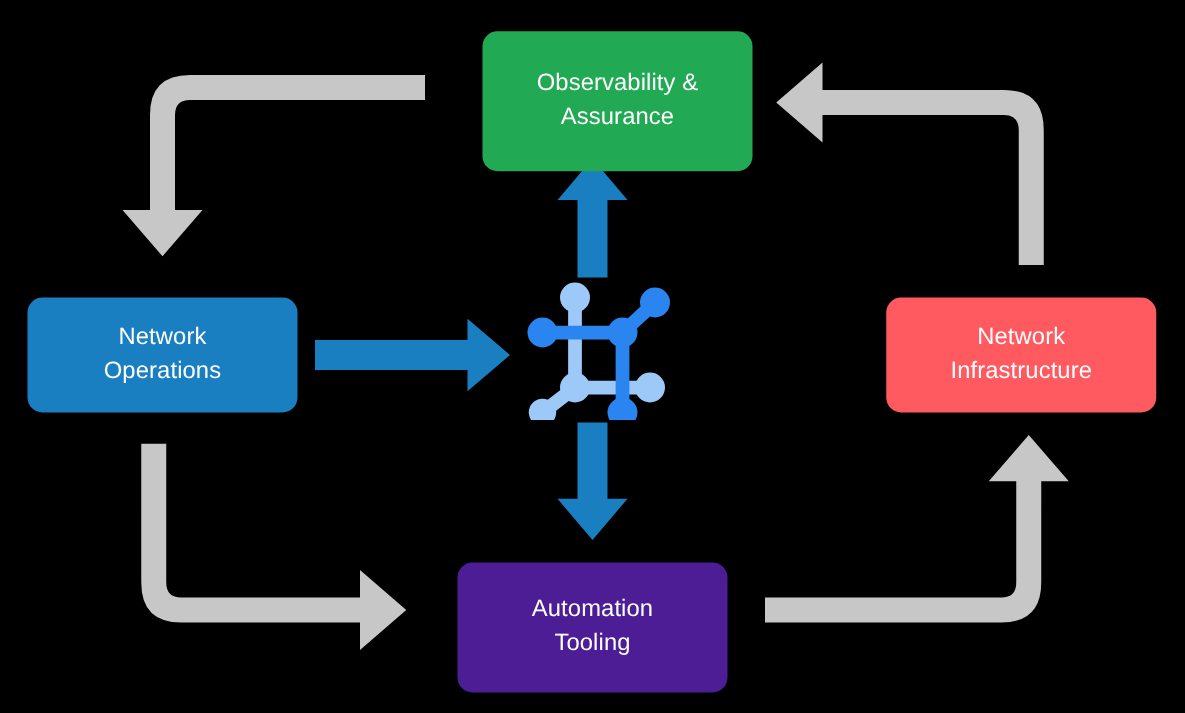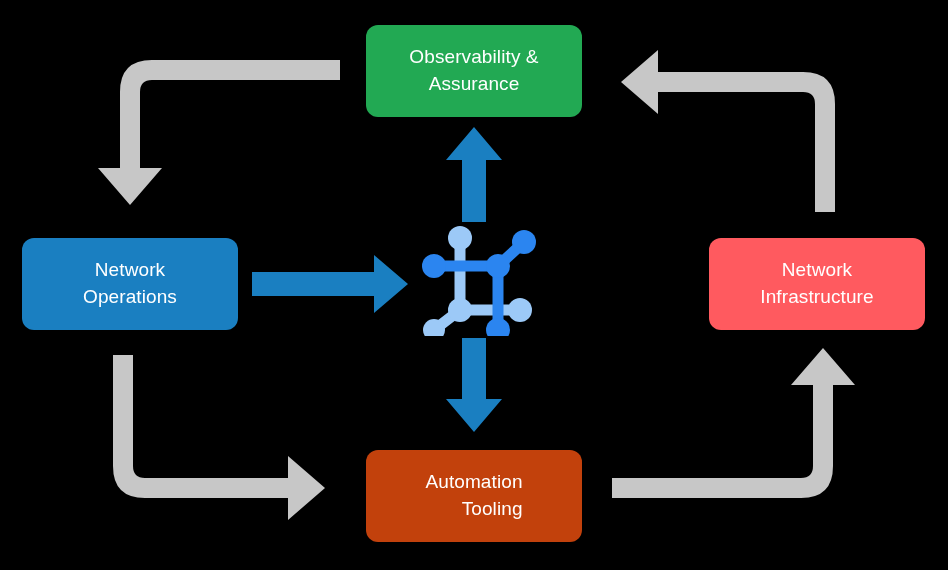--- a/index.html
+++ b/index.html
@@ -25,24 +25,24 @@
     color: #ffffff;
     font-size: 19px;
     line-height: 1.42;
     font-weight: 400;
     letter-spacing: 0.1px;
     box-sizing: border-box;
     padding: 6px 10px;
   }
   .node-box span { display: block; white-space: pre-line; }
 
-  #box-observability { left: 366px; top: 25px;  width: 216px; height: 92px; background: #22A953; }
+  #box-observability { left: 386px; top: 25px;  width: 216px; height: 112px; background: #22A953; }
   #box-operations    { left: 22px;  top: 238px; width: 216px; height: 92px; background: #1A7FC1; }
   #box-infrastructure{ left: 709px; top: 238px; width: 216px; height: 92px; background: #FF5A5F; }
-  #box-automation    { left: 366px; top: 450px; width: 216px; height: 92px; background: #c2410c; text-align: right; }
+  #box-automation    { left: 366px; top: 450px; width: 216px; height: 104px; background: #4c1d95; }
 
   svg.layer {
     position: absolute;
     left: 0; top: 0;
     width: 948px;
     height: 570px;
     pointer-events: none;
   }
   #center-icon {
     position: absolute;

